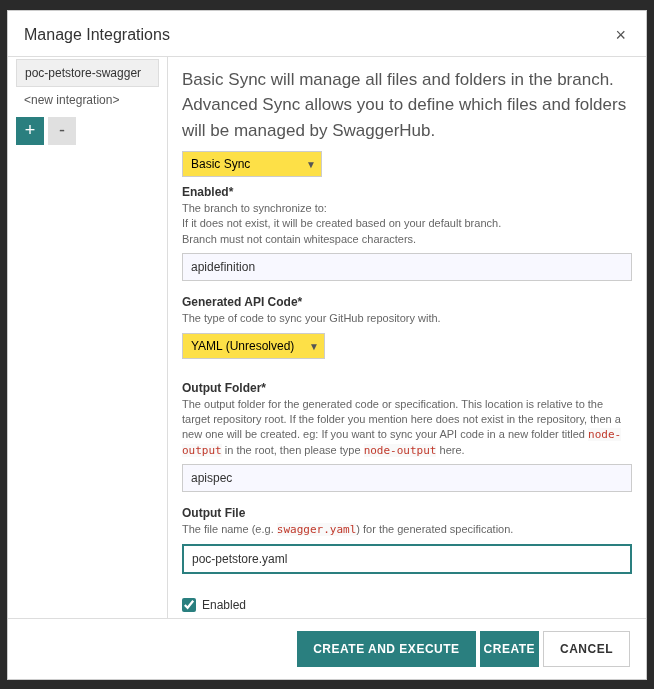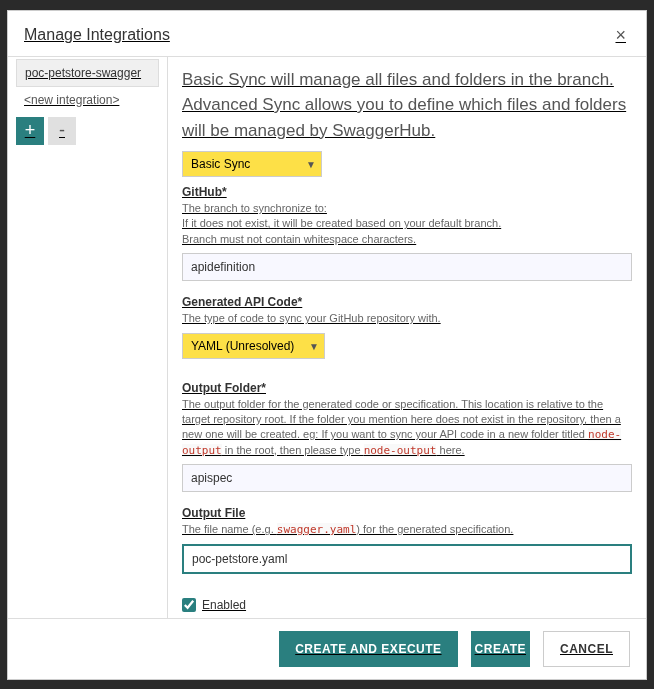--- a/index.html
+++ b/index.html
@@ -22,21 +22,20 @@
       align-items: center;
     }
     .modal {
       background: #fff;
       width: 640px;
       height: 670px;
       border: 1px solid #ccc;
       display: flex;
       flex-direction: column;
       position: relative;
-      text-decoration: underline;
     }
     .modal-header {
       padding: 14px 16px 10px;
       border-bottom: 1px solid #ddd;
       display: flex;
       justify-content: space-between;
       align-items: center;
     }
     .modal-title {
       font-size: 16px;
@@ -187,21 +186,21 @@
     }
     .checkbox-label {
       font-size: 12px;
       color: #333;
     }
     .modal-footer {
       border-top: 1px solid #ddd;
       padding: 12px 16px;
       display: flex;
       justify-content: flex-end;
-      gap: 13px;
+      gap: 4px;
       background: #fff;
     }
     .btn-create-execute {
       background: #2a7f7f;
       color: #fff;
       border: none;
       padding: 10px 16px;
       font-size: 12px;
       font-weight: bold;
       cursor: pointer;
@@ -265,21 +264,21 @@
         <div class="select-wrapper">
           <select class="form-select">
             <option>Basic Sync</option>
             <option>Advanced Sync</option>
           </select>
           <span class="select-arrow">▼</span>
         </div>
 
         
         <div class="form-section">
-          <div class="form-label">GitHub*</div>
+          <div class="form-label">Enabled*</div>
           <div class="form-hint">
             <span>The branch to synchronize to:</span><br>
             <span>If it does not exist, it will be created based on your default branch.</span><br>
             <span>Branch must not contain whitespace characters.</span>
           </div>
           <input class="form-input" type="text" value="apidefinition" style="">
         </div>
 
         
         <div class="form-section">

